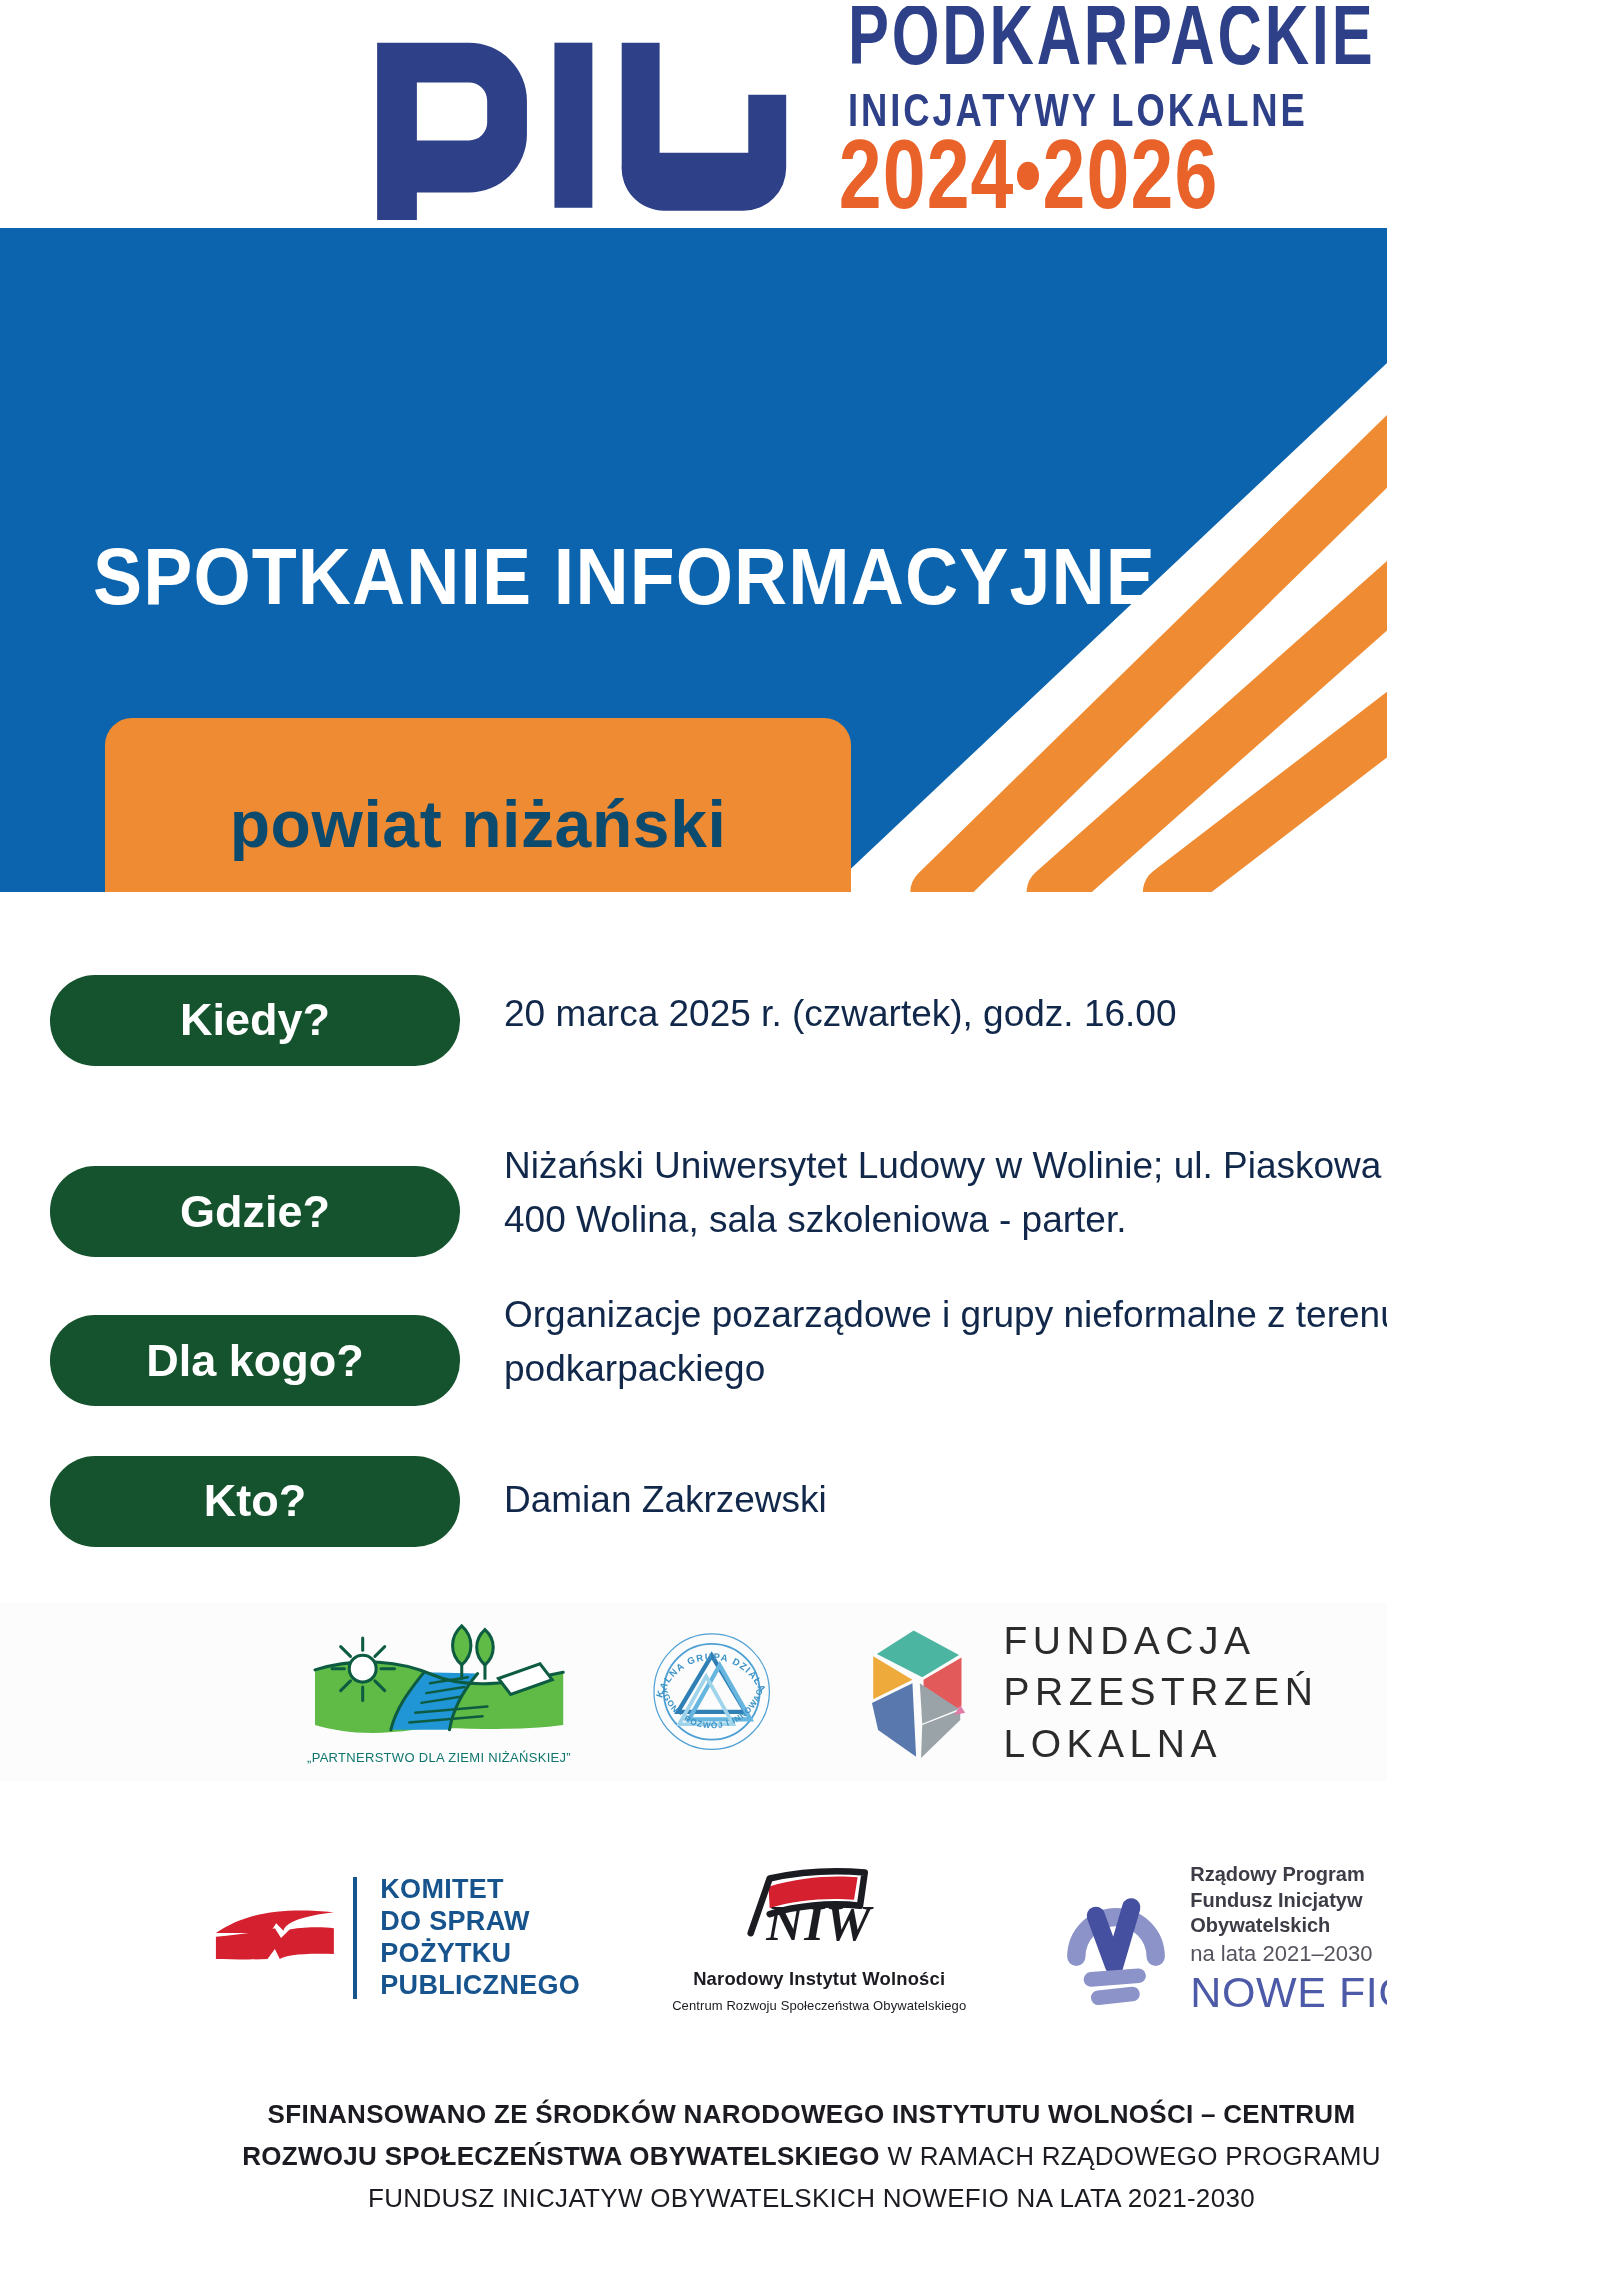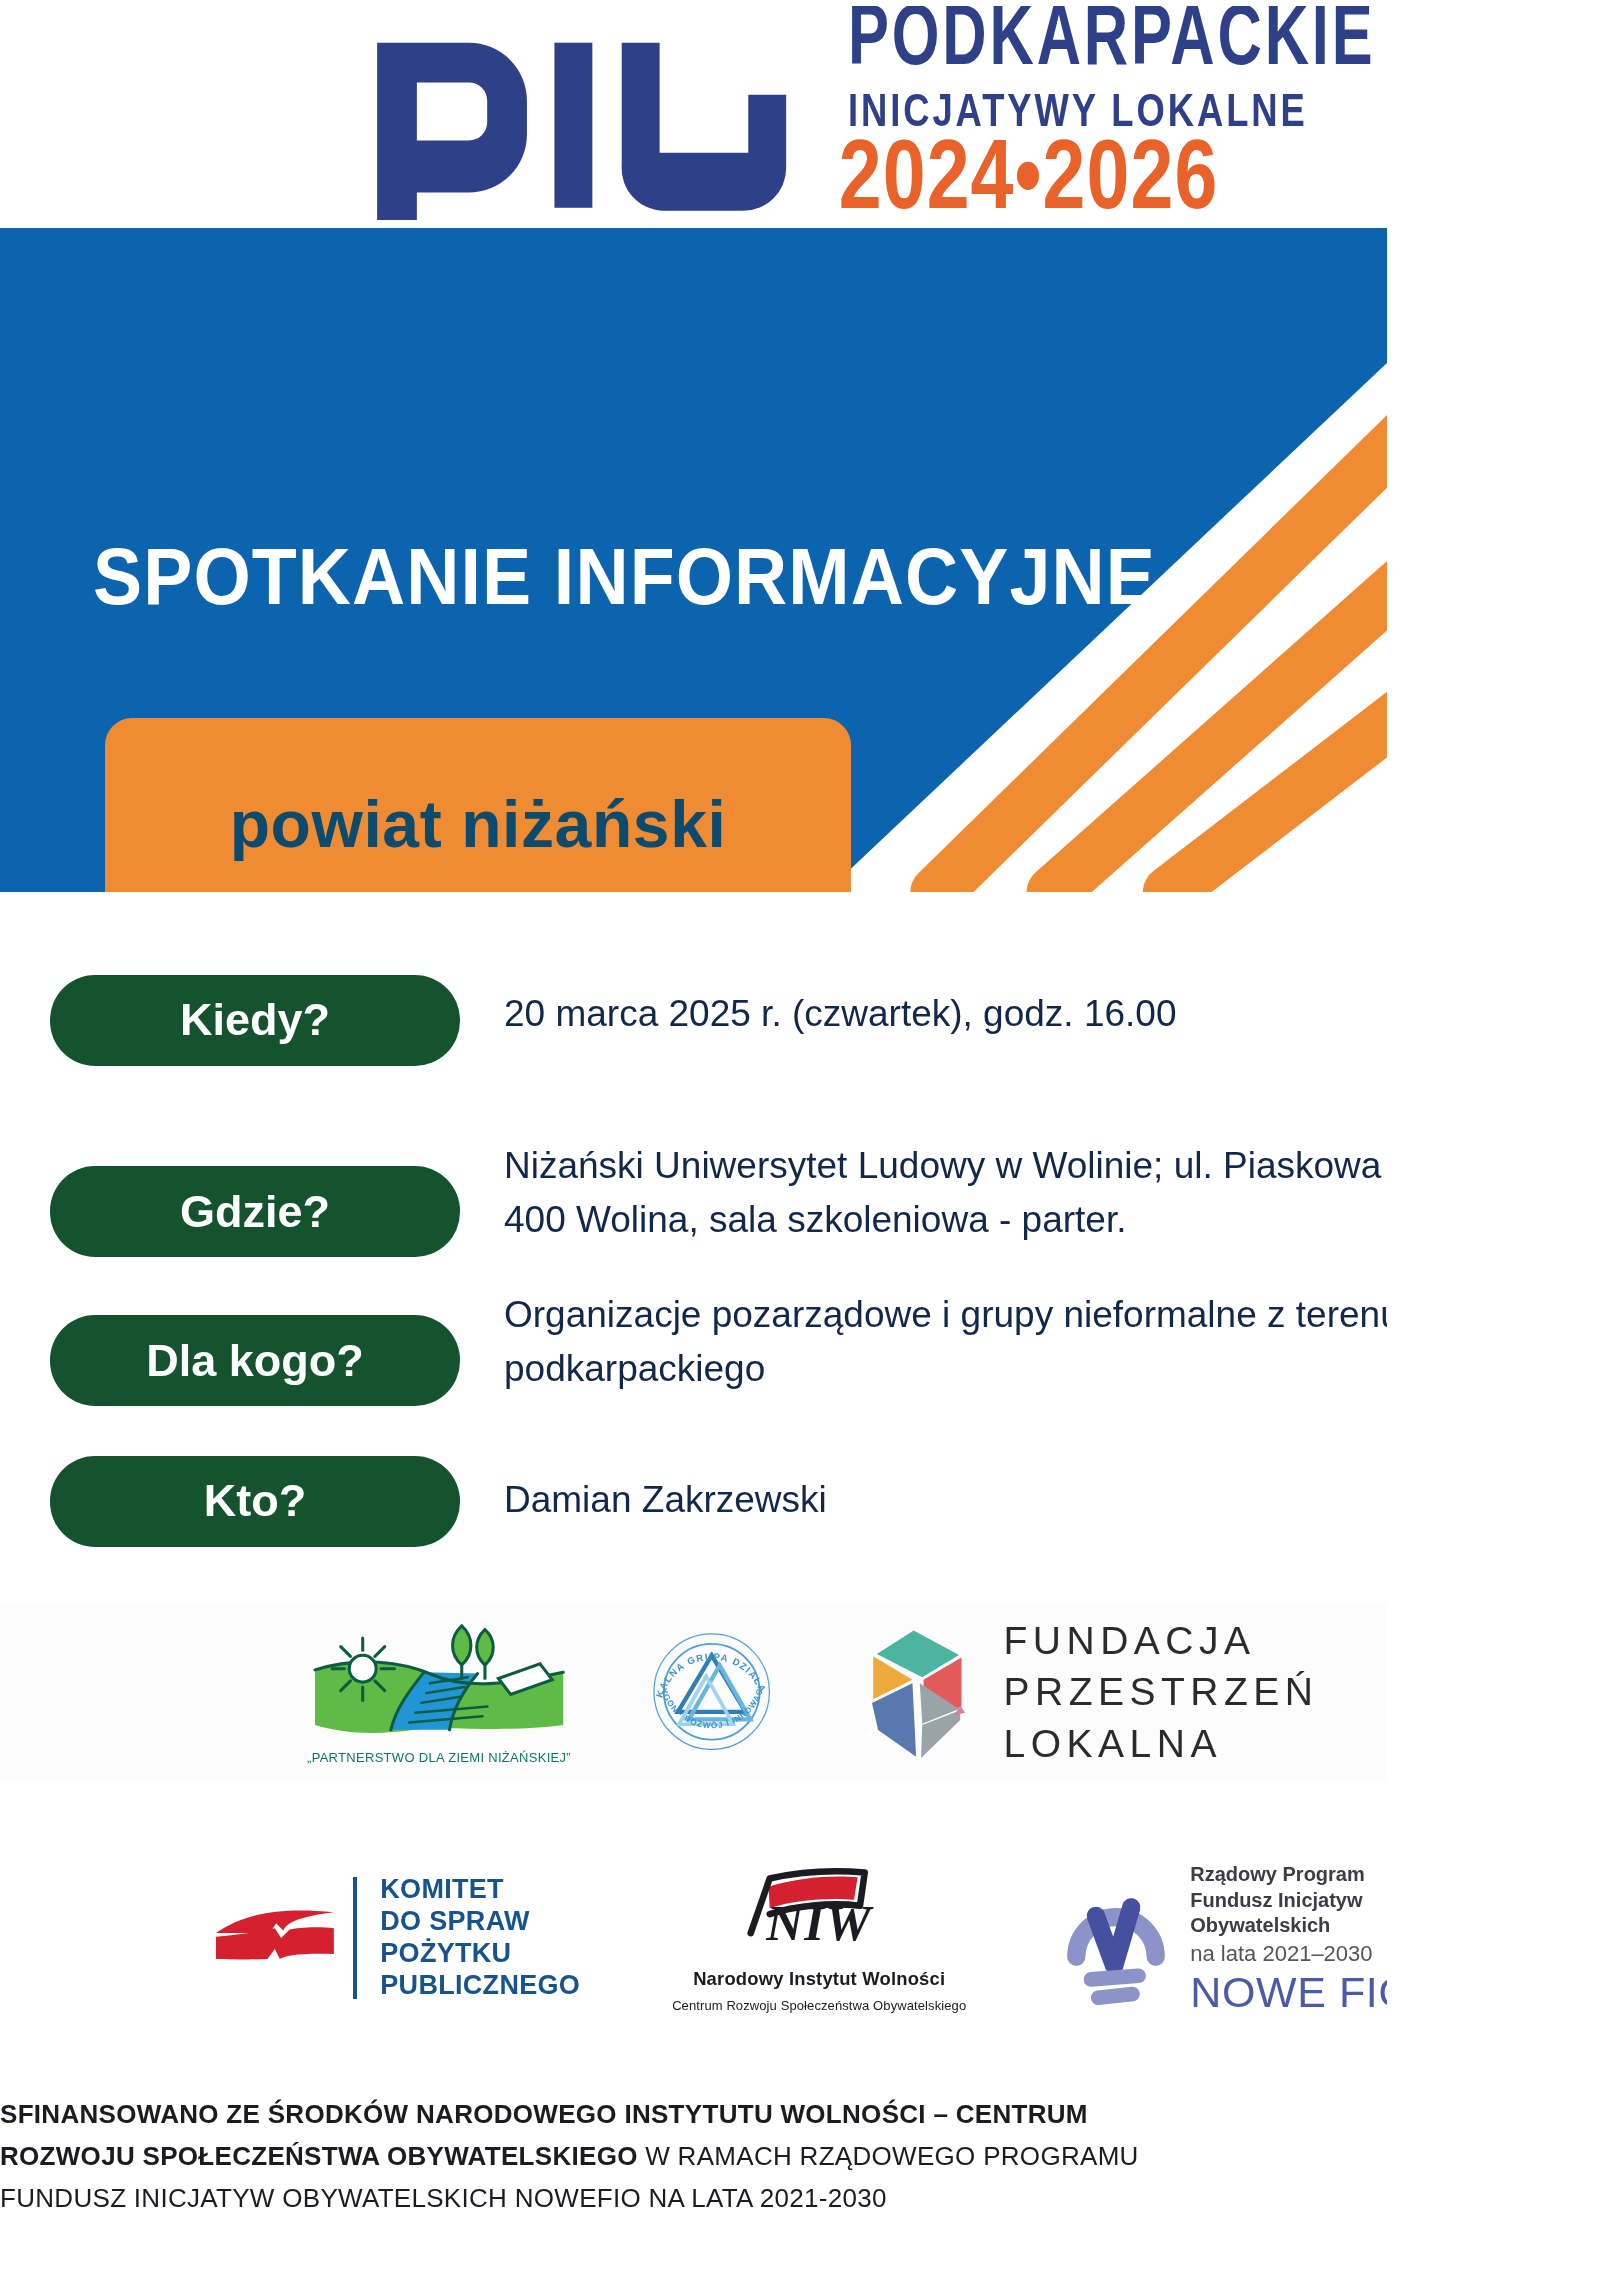--- a/index.html
+++ b/index.html
@@ -243,20 +243,21 @@
     margin-top: 2.4px;
     line-height: 1;
   }
 
   
   .footer {
     position: absolute;
     left: 0;
     top: 2093px;
     width: 1623px;
+    text-align: center;
   }
   .footer-line {
     font-size: 26px;
     color: #1b1b22;
     line-height: 1.62;
     letter-spacing: 0.3px;
   }
   .footer-line .bold { font-weight: 700; }
 </style>
 </head>

